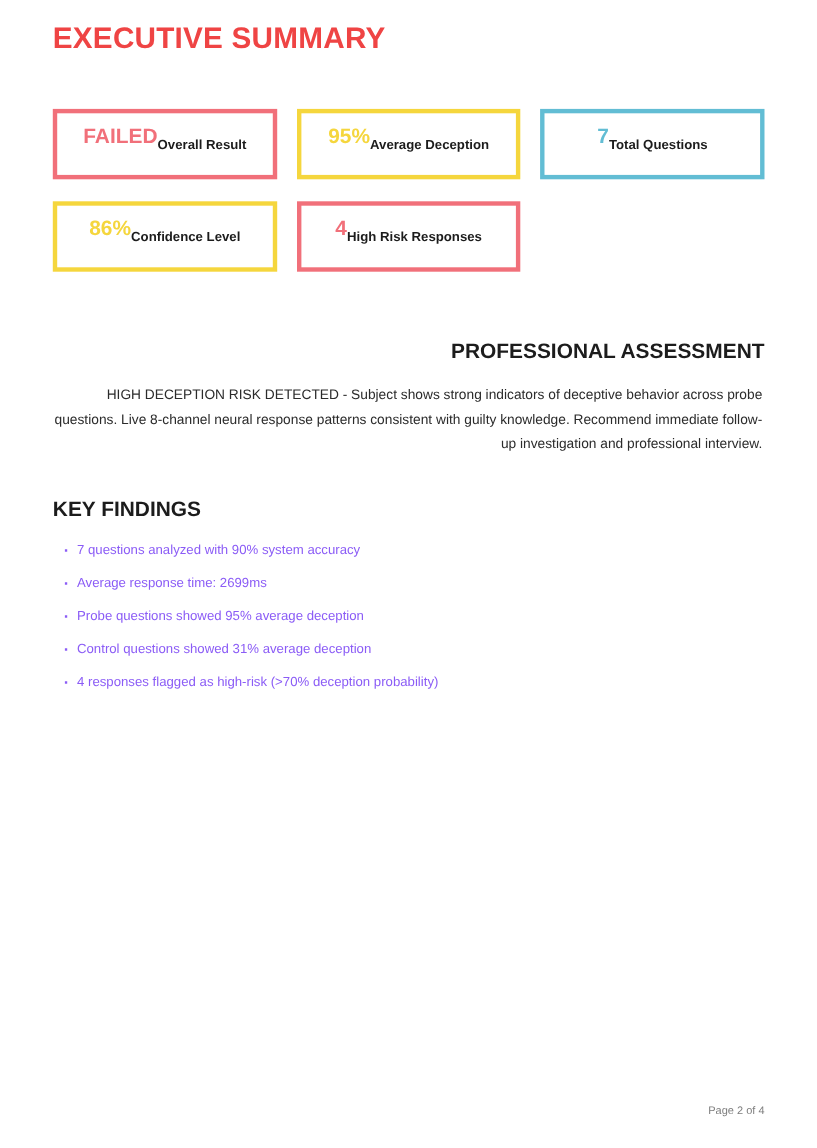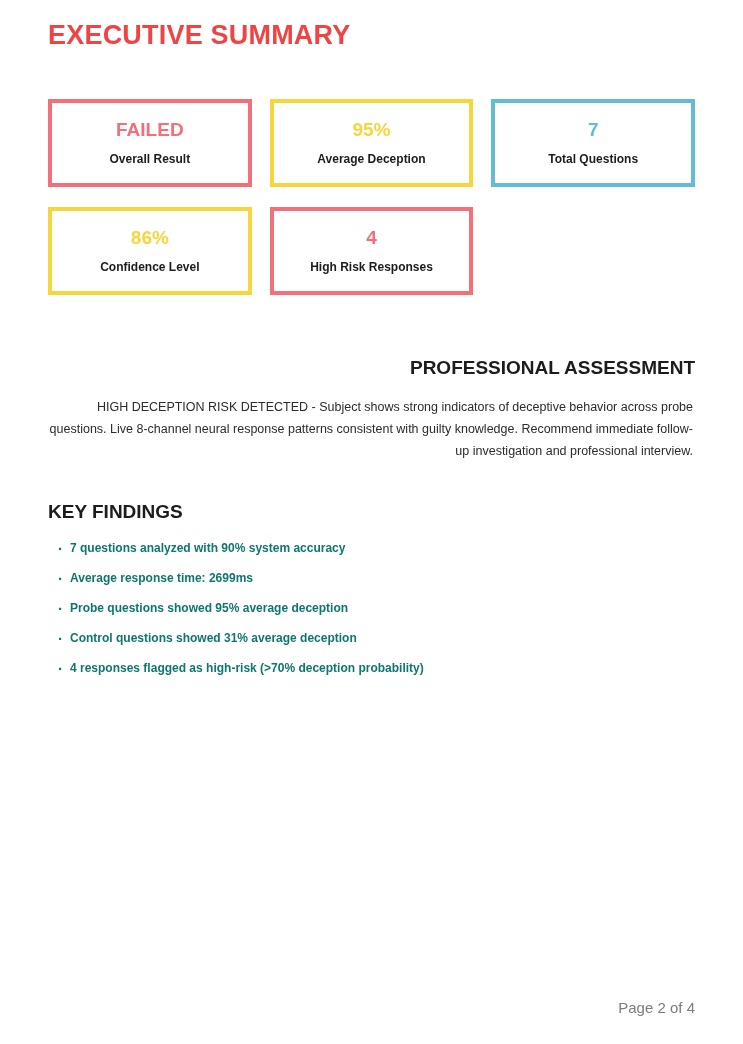--- a/index.html
+++ b/index.html
@@ -33,24 +33,24 @@
   .cards-grid {
     margin-top: 48px;
     display: grid;
     grid-template-columns: repeat(3, 1fr);
     gap: 20px 18px;
   }
   .metric-card {
     border-width: 4px;
     border-style: solid;
     background: #ffffff;
-    height: 88px;
+    height: 64px;
     box-sizing: border-box;
     display: flex;
-    flex-direction: column;
+    flex-direction: row;
     align-items: center;
     justify-content: center;
   }
   .metric-value {
     font-size: 19px;
     font-weight: bold;
     line-height: 1.1;
     margin-bottom: 12px;
   }
   .metric-label {
@@ -78,39 +78,39 @@
   .findings-block {
     margin-top: 38px;
   }
   .findings-list {
     margin: 18px 0 0 0;
     padding: 0;
     list-style: none;
   }
   .findings-list li {
     font-size: 12px;
-    font-weight: bold;
-    color: #0f766e;
+    font-weight: normal;
+    color: #8b5cf6;
     padding-left: 22px;
     position: relative;
     margin-bottom: 16px;
   }
   .findings-list li::before {
     content: "\00b7";
     position: absolute;
     left: 10px;
     top: -1px;
     font-size: 15px;
     font-weight: bold;
   }
   .page-footer {
     position: absolute;
     right: 48px;
     bottom: 28px;
-    font-size: 15px;
+    font-size: 10px;
     color: #7d7d7d;
   }
 </style>
 </head>
 <body>
 
 <div class="page">
 
   <h1 class="page-title">EXECUTIVE SUMMARY</h1>
 

